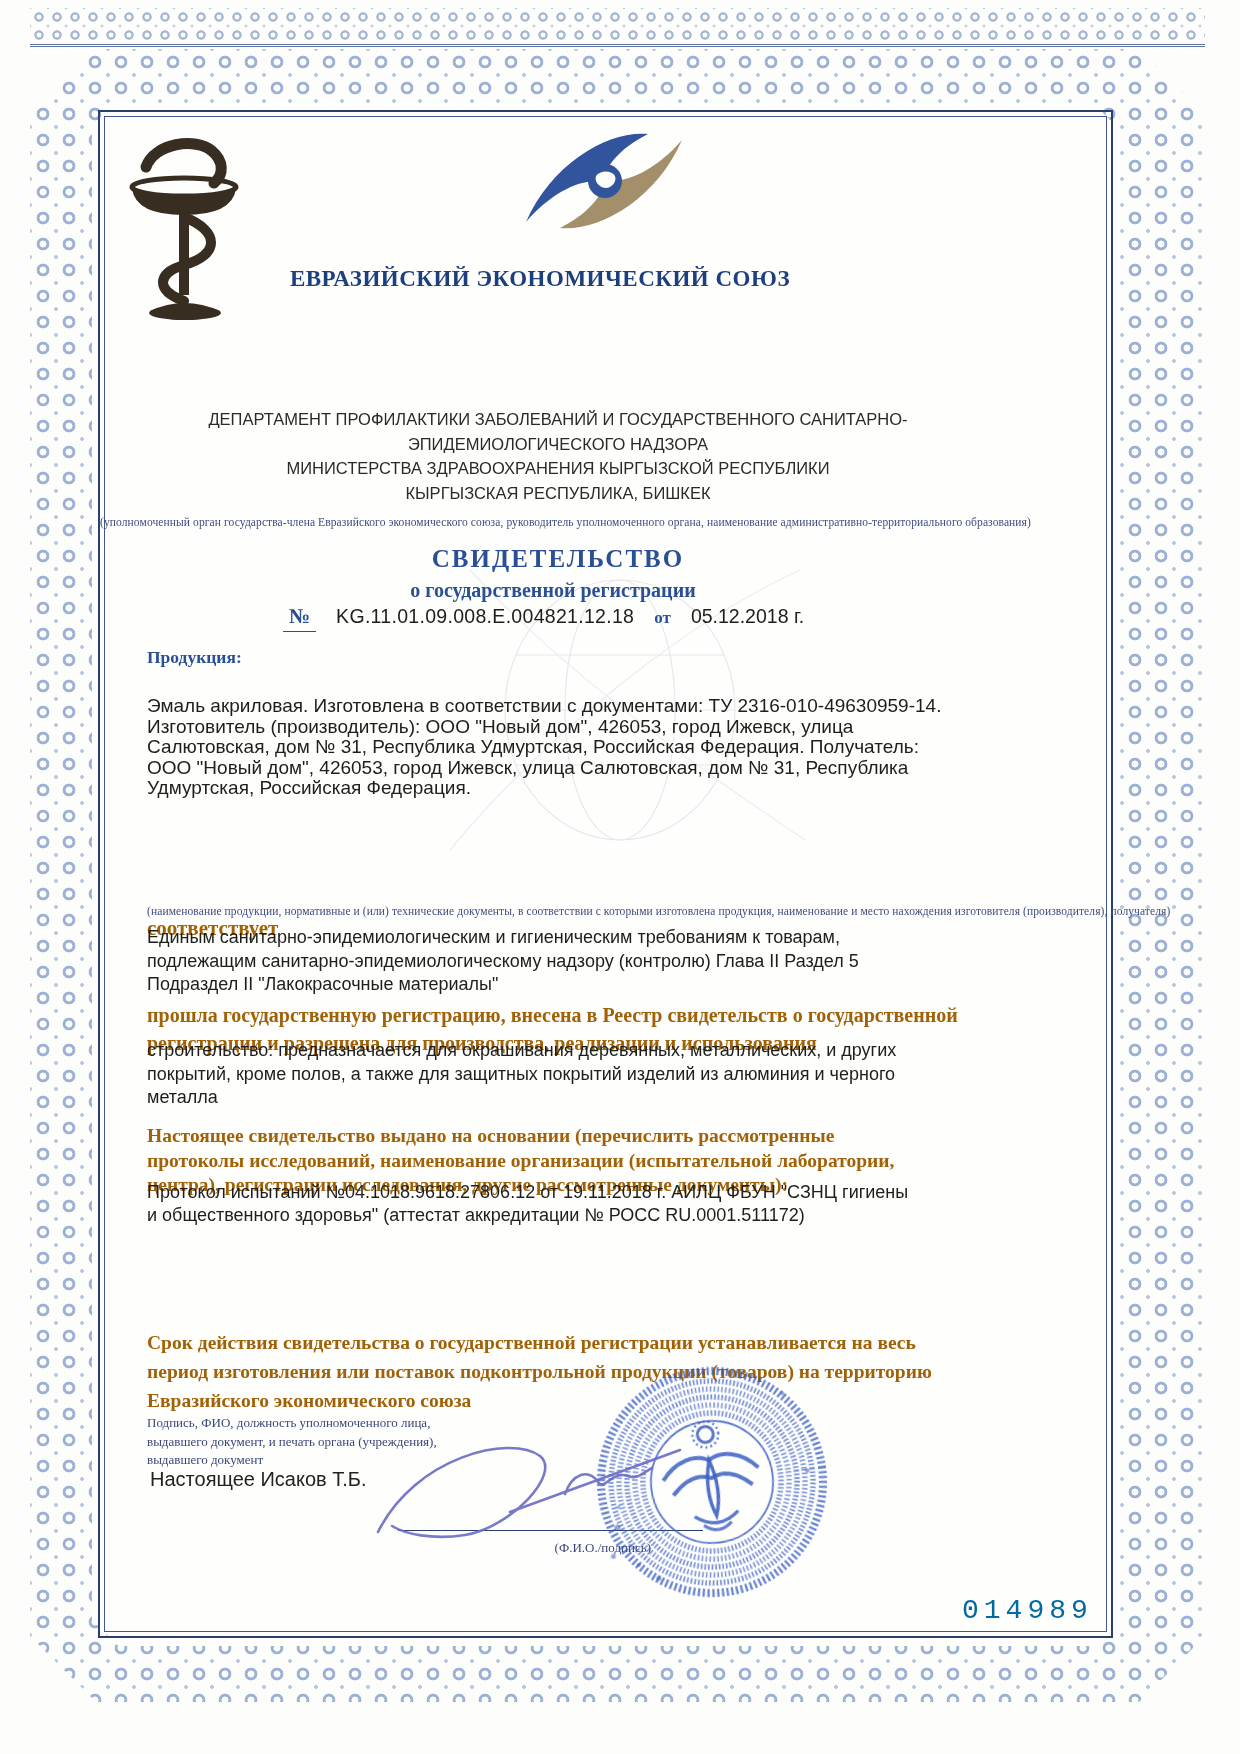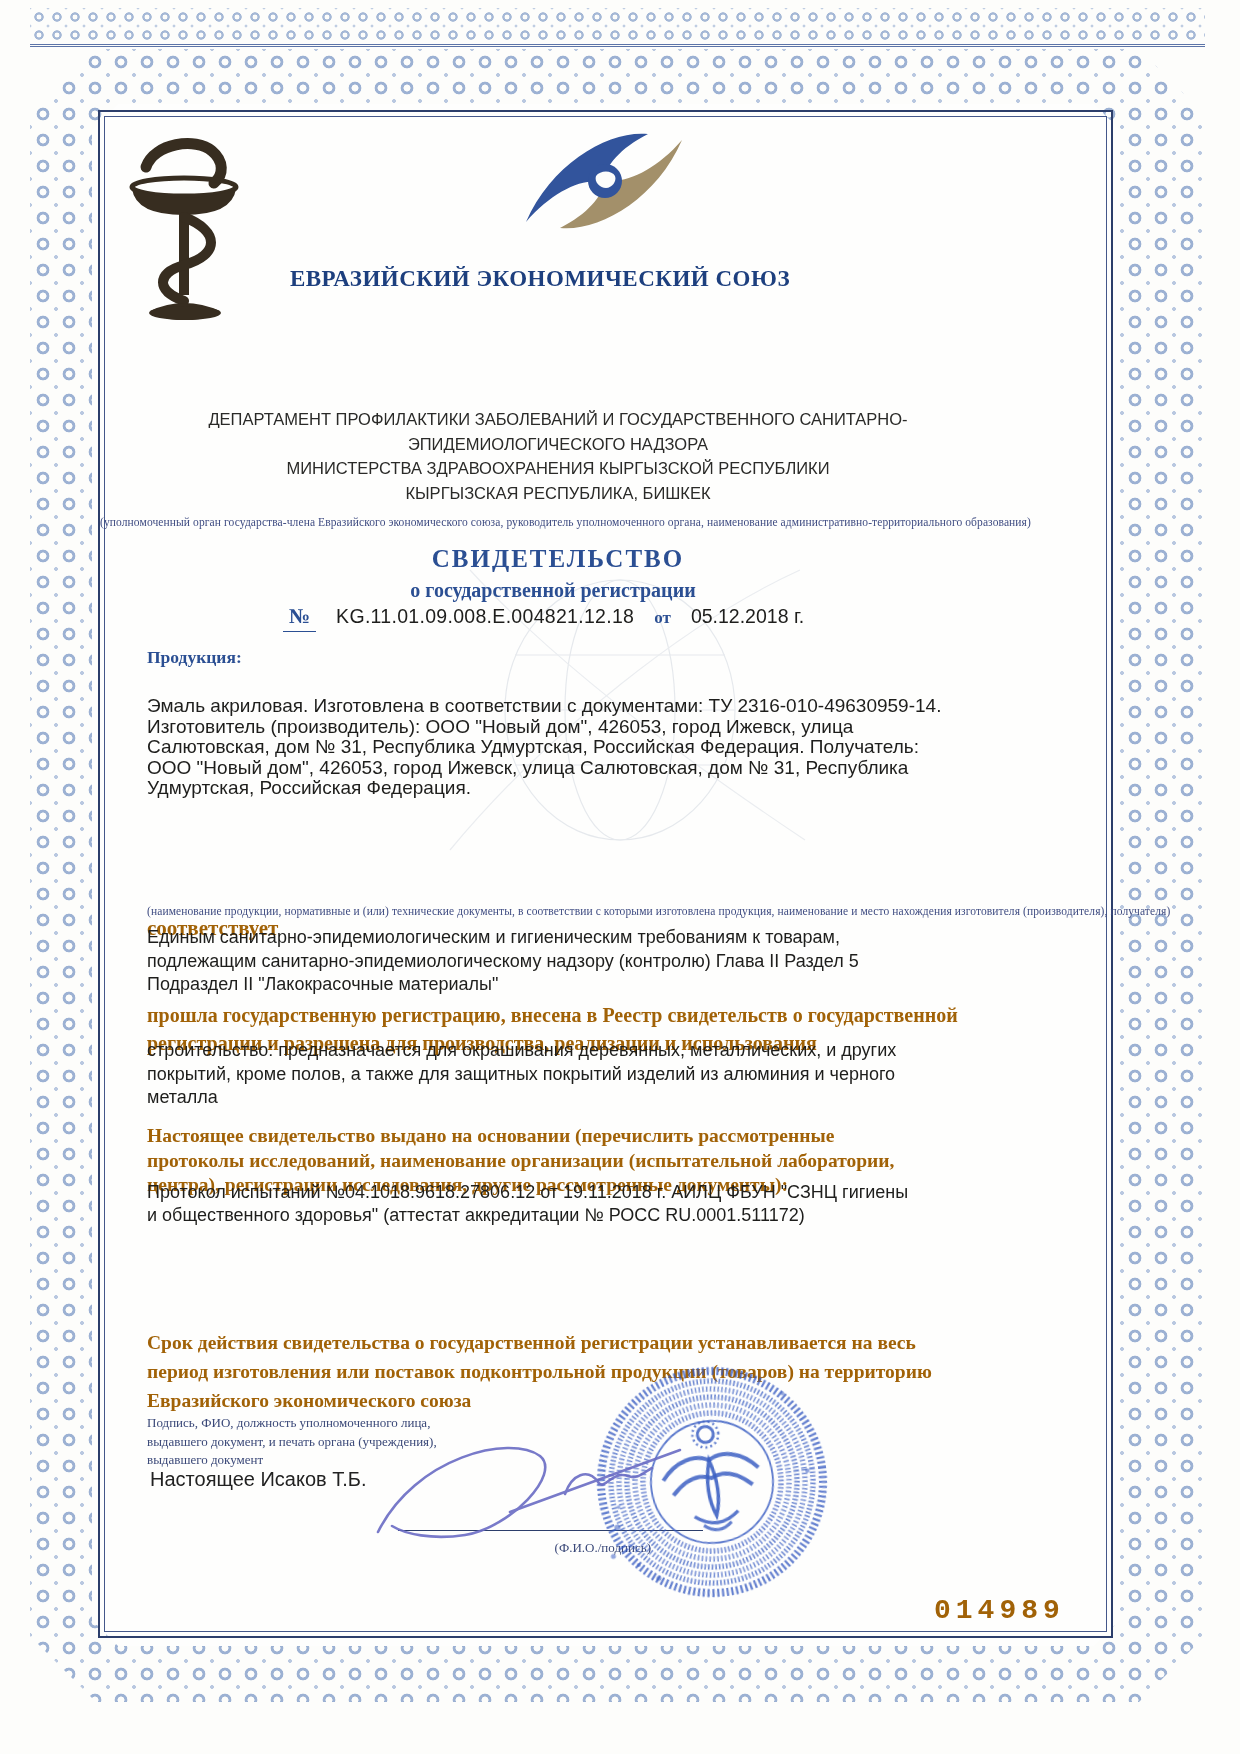--- a/index.html
+++ b/index.html
@@ -63,22 +63,22 @@
   .protocol{top:1071px;left:49px;font-size:18px;line-height:23px;}
   .validity{top:1218px;left:49px;font-size:19.5px;line-height:29px;}
   .sig-note{top:1304px;left:49px;font-size:13px;line-height:18.5px;color:#3a4878;
     font-family:"Liberation Serif",serif;}
   .signatory{top:1358px;left:52px;font-size:20px;color:#222;}
   .sig-svg{top:1322px;left:262px;z-index:3;}
   .sig-line{top:1420px;left:300px;width:305px;border-top:1.5px solid #2c3e6b;}
   .sig-caption{top:1430px;left:353px;width:200px;
     font-family:"Liberation Serif",serif;font-size:13px;color:#3a4878;}
   .stamp{top:1254px;left:496px;opacity:.93;filter:blur(.3px);transform:rotate(-8deg);z-index:2;}
-  .serial{top:1485px;left:836px;font-family:"Liberation Mono","DejaVu Sans Mono",monospace;
-    font-size:28px;letter-spacing:5px;color:#a16207;font-weight:bold;}
+  .serial{top:1485px;left:864px;font-family:"Liberation Mono","DejaVu Sans Mono",monospace;
+    font-size:28px;letter-spacing:5px;color:#0369a1;}
   .globe{position:absolute;left:430px;top:560px;opacity:.35;}
   .bowl-svg{top:25px;left:20px;}
   .eaeu-svg{top:18px;left:420px;}
 </style>
 </head>
 <body>
 
 <div class="page">
 
   <div class="orn-strip"></div>

